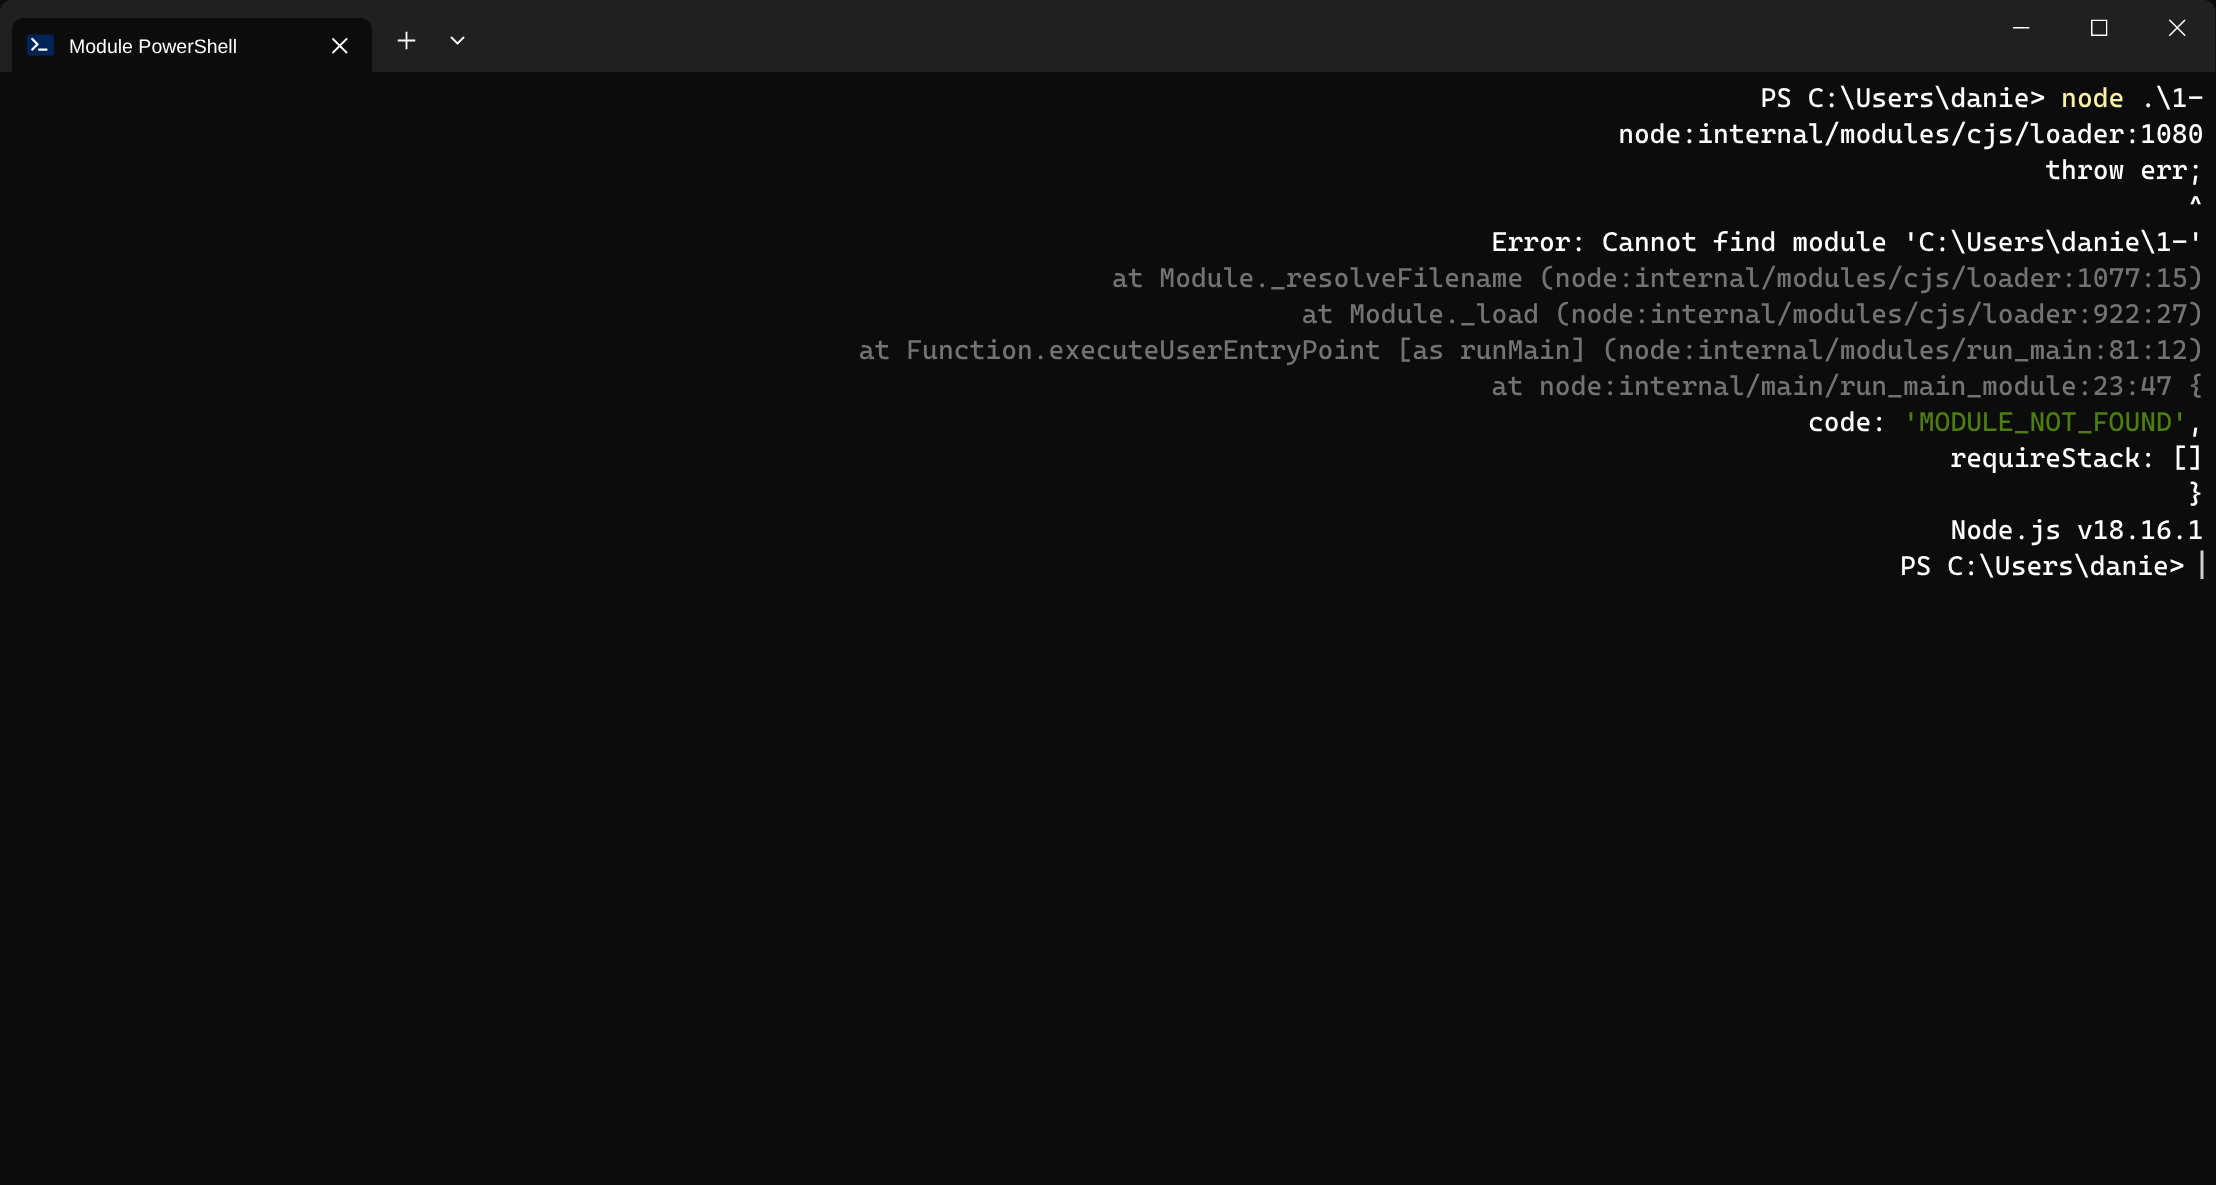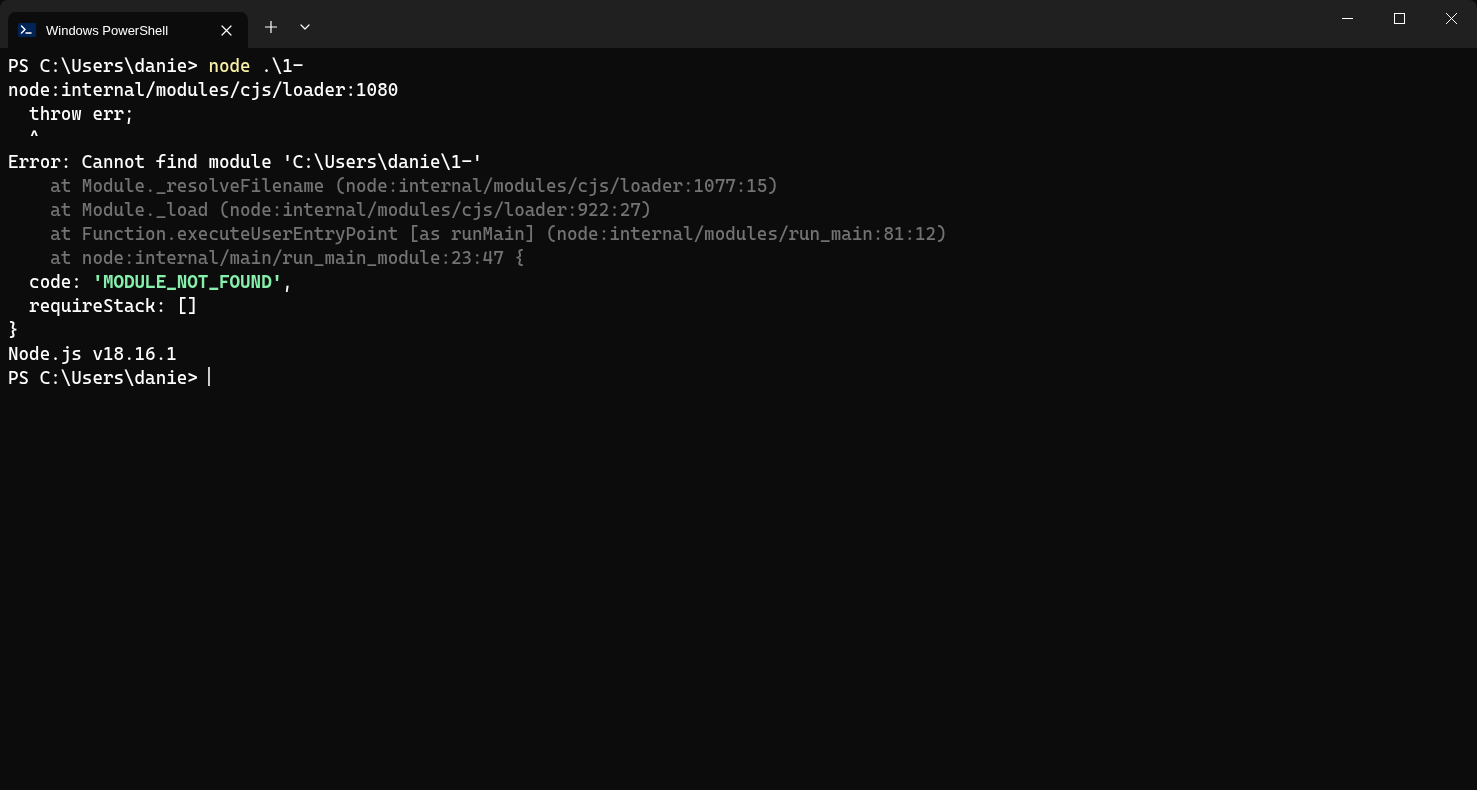--- a/index.html
+++ b/index.html
@@ -112,49 +112,49 @@
     .white-text {
       color: #ffffff;
     }
     .yellow-text {
       color: #f9f1a5;
     }
     .gray-text {
       color: #737373;
     }
     .green-text {
-      color: #86efac;
-      font-weight: bold;
+      color: #4d7c0f;
     }
     .cursor {
       display: inline-block;
       width: 2px;
       height: 19px;
       background: #cccccc;
       vertical-align: text-bottom;
       margin-bottom: 2px;
     }
     .line {
       display: block;
+      text-align: right;
     }
   </style>
 </head>
 <body>
 
 <div class="titlebar">
   <div class="titlebar-left">
     <div class="tab">
       <span class="tab-icon">
         <svg width="18" height="18" viewBox="0 0 18 18">
           <rect x="0" y="2" width="18" height="14" rx="1.5" fill="#012456"></rect>
           <path d="M 3.5 5 L 7 8.5 L 3.5 12" stroke="#ffffff" stroke-width="1.5" fill="none" stroke-linecap="round" stroke-linejoin="round"></path>
           <line x1="8" y1="12" x2="13" y2="12" stroke="#ffffff" stroke-width="1.5" stroke-linecap="round"></line>
         </svg>
       </span>
-      <span class="tab-title">Windows PowerShell</span>
+      <span class="tab-title">Module PowerShell</span>
       <span class="tab-close">
         <svg width="11" height="11" viewBox="0 0 11 11">
           <path d="M 1 1 L 10 10 M 10 1 L 1 10" stroke="#ffffff" stroke-width="1.2" stroke-linecap="round"></path>
         </svg>
       </span>
     </div>
     <div class="new-tab-btn">
       <svg width="12" height="12" viewBox="0 0 12 12">
         <path d="M 6 0 L 6 12 M 0 6 L 12 6" stroke="#ffffff" stroke-width="1.2"></path>
       </svg>

